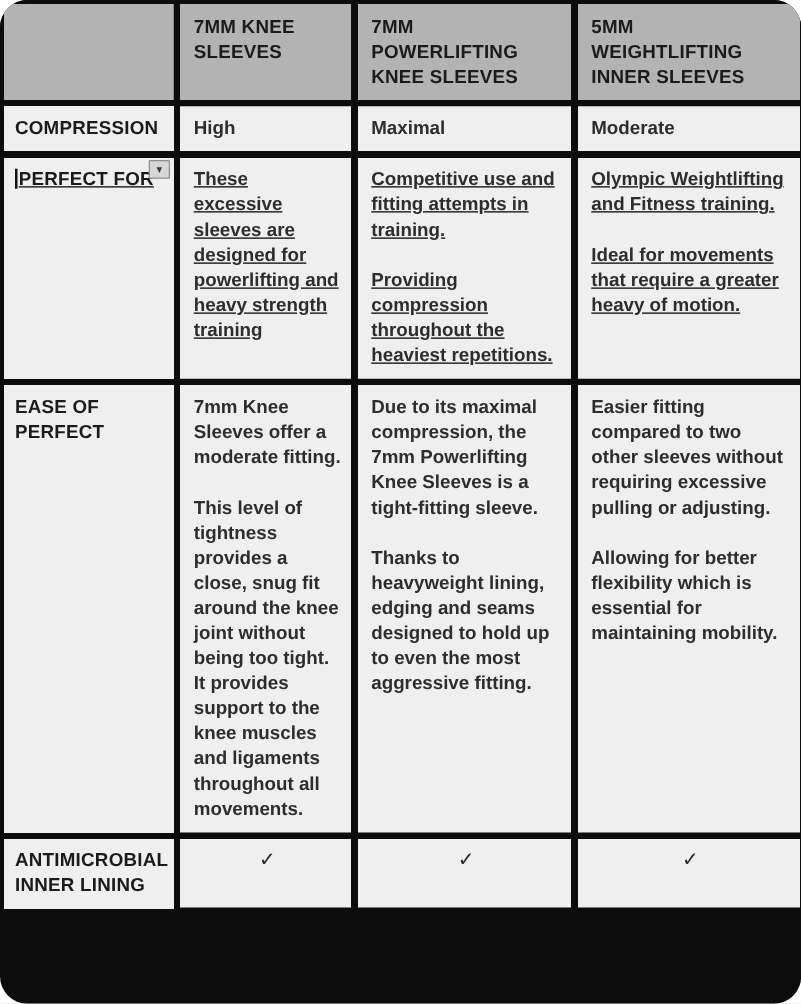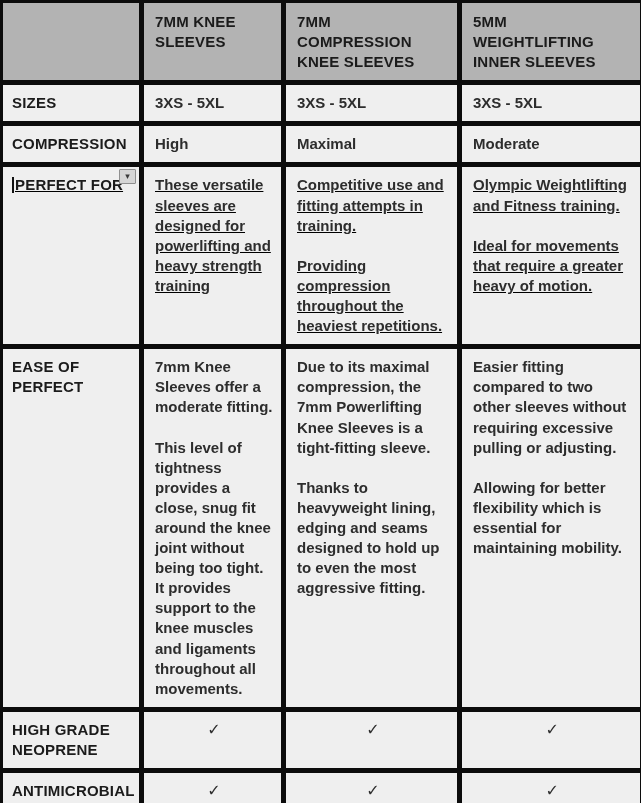--- a/index.html
+++ b/index.html
@@ -14,20 +14,21 @@
     margin: 0;
     padding: 0;
     background: #ffffff;
     font-family: "Liberation Sans", "DejaVu Sans", sans-serif;
   }
   .page {
     width: 641px;
     height: 803px;
     background: var(--border-color);
     overflow: hidden;
+    border-radius: 22px;
   }
   table.compare {
     width: 641px;
     border-collapse: collapse;
     table-layout: fixed;
   }
   col.c0 { width: 140px; }
   col.c1 { width: 142px; }
   col.c2 { width: 176px; }
   col.c3 { width: 183px; }
@@ -117,69 +118,57 @@
     <colgroup>
       <col class="c0">
         <col class="c1">
         <col class="c2">
         <col class="c3">
     </colgroup>
     <thead>
       <tr class="r-header">
         <th></th>
         <th>7MM KNEE SLEEVES</th>
-        <th>7MM COMPRESSION KNEE SLEEVES</th>
+        <th>7MM POWERLIFTING KNEE SLEEVES</th>
         <th>5MM WEIGHTLIFTING INNER SLEEVES</th>
       </tr>
     </thead>
     <tbody>
-      <tr class="r-sizes">
-        <th>SIZES</th>
-        <td>3XS - 5XL</td>
-        <td>3XS - 5XL</td>
-        <td>3XS - 5XL</td>
-      </tr>
       <tr class="r-compression">
         <th>COMPRESSION</th>
         <td>High</td>
         <td>Maximal</td>
         <td>Moderate</td>
       </tr>
       <tr class="r-perfect">
         <th>
           <span class="caret"></span><span>PERFECT FOR</span>
           <button class="dropdown-btn">▾</button>
         </th>
-        <td>These versatile sleeves are designed for powerlifting and heavy strength training</td>
+        <td>These excessive sleeves are designed for powerlifting and heavy strength training</td>
         <td>Competitive use and fitting attempts in training.
 
 Providing compression throughout the heaviest repetitions.</td>
         <td>Olympic Weightlifting and Fitness training.
 
 Ideal for movements that require a greater heavy of motion.</td>
       </tr>
       <tr class="r-ease">
         <th>EASE OF PERFECT</th>
         <td>7mm Knee Sleeves offer a moderate fitting.
 
 This level of tightness provides a close, snug fit around the knee joint without being too tight.
 It provides support to the knee muscles and ligaments throughout all movements.</td>
         <td>Due to its maximal compression, the 7mm Powerlifting Knee Sleeves is a tight-fitting sleeve.
 
 Thanks to heavyweight lining, edging and seams designed to hold up to even the most aggressive fitting.</td>
         <td>Easier fitting compared to two other sleeves without requiring excessive pulling or adjusting.
 
 Allowing for better flexibility which is essential for maintaining mobility.</td>
       </tr>
-      <tr class="r-neoprene">
-        <th>HIGH GRADE NEOPRENE</th>
-        <td class="check">✓</td>
-        <td class="check">✓</td>
-        <td class="check">✓</td>
-      </tr>
       <tr class="r-antimicrobial">
         <th>ANTIMICROBIAL INNER LINING</th>
         <td class="check">✓</td>
         <td class="check">✓</td>
         <td class="check">✓</td>
       </tr>
 
     </tbody>
   </table>
 </div>

